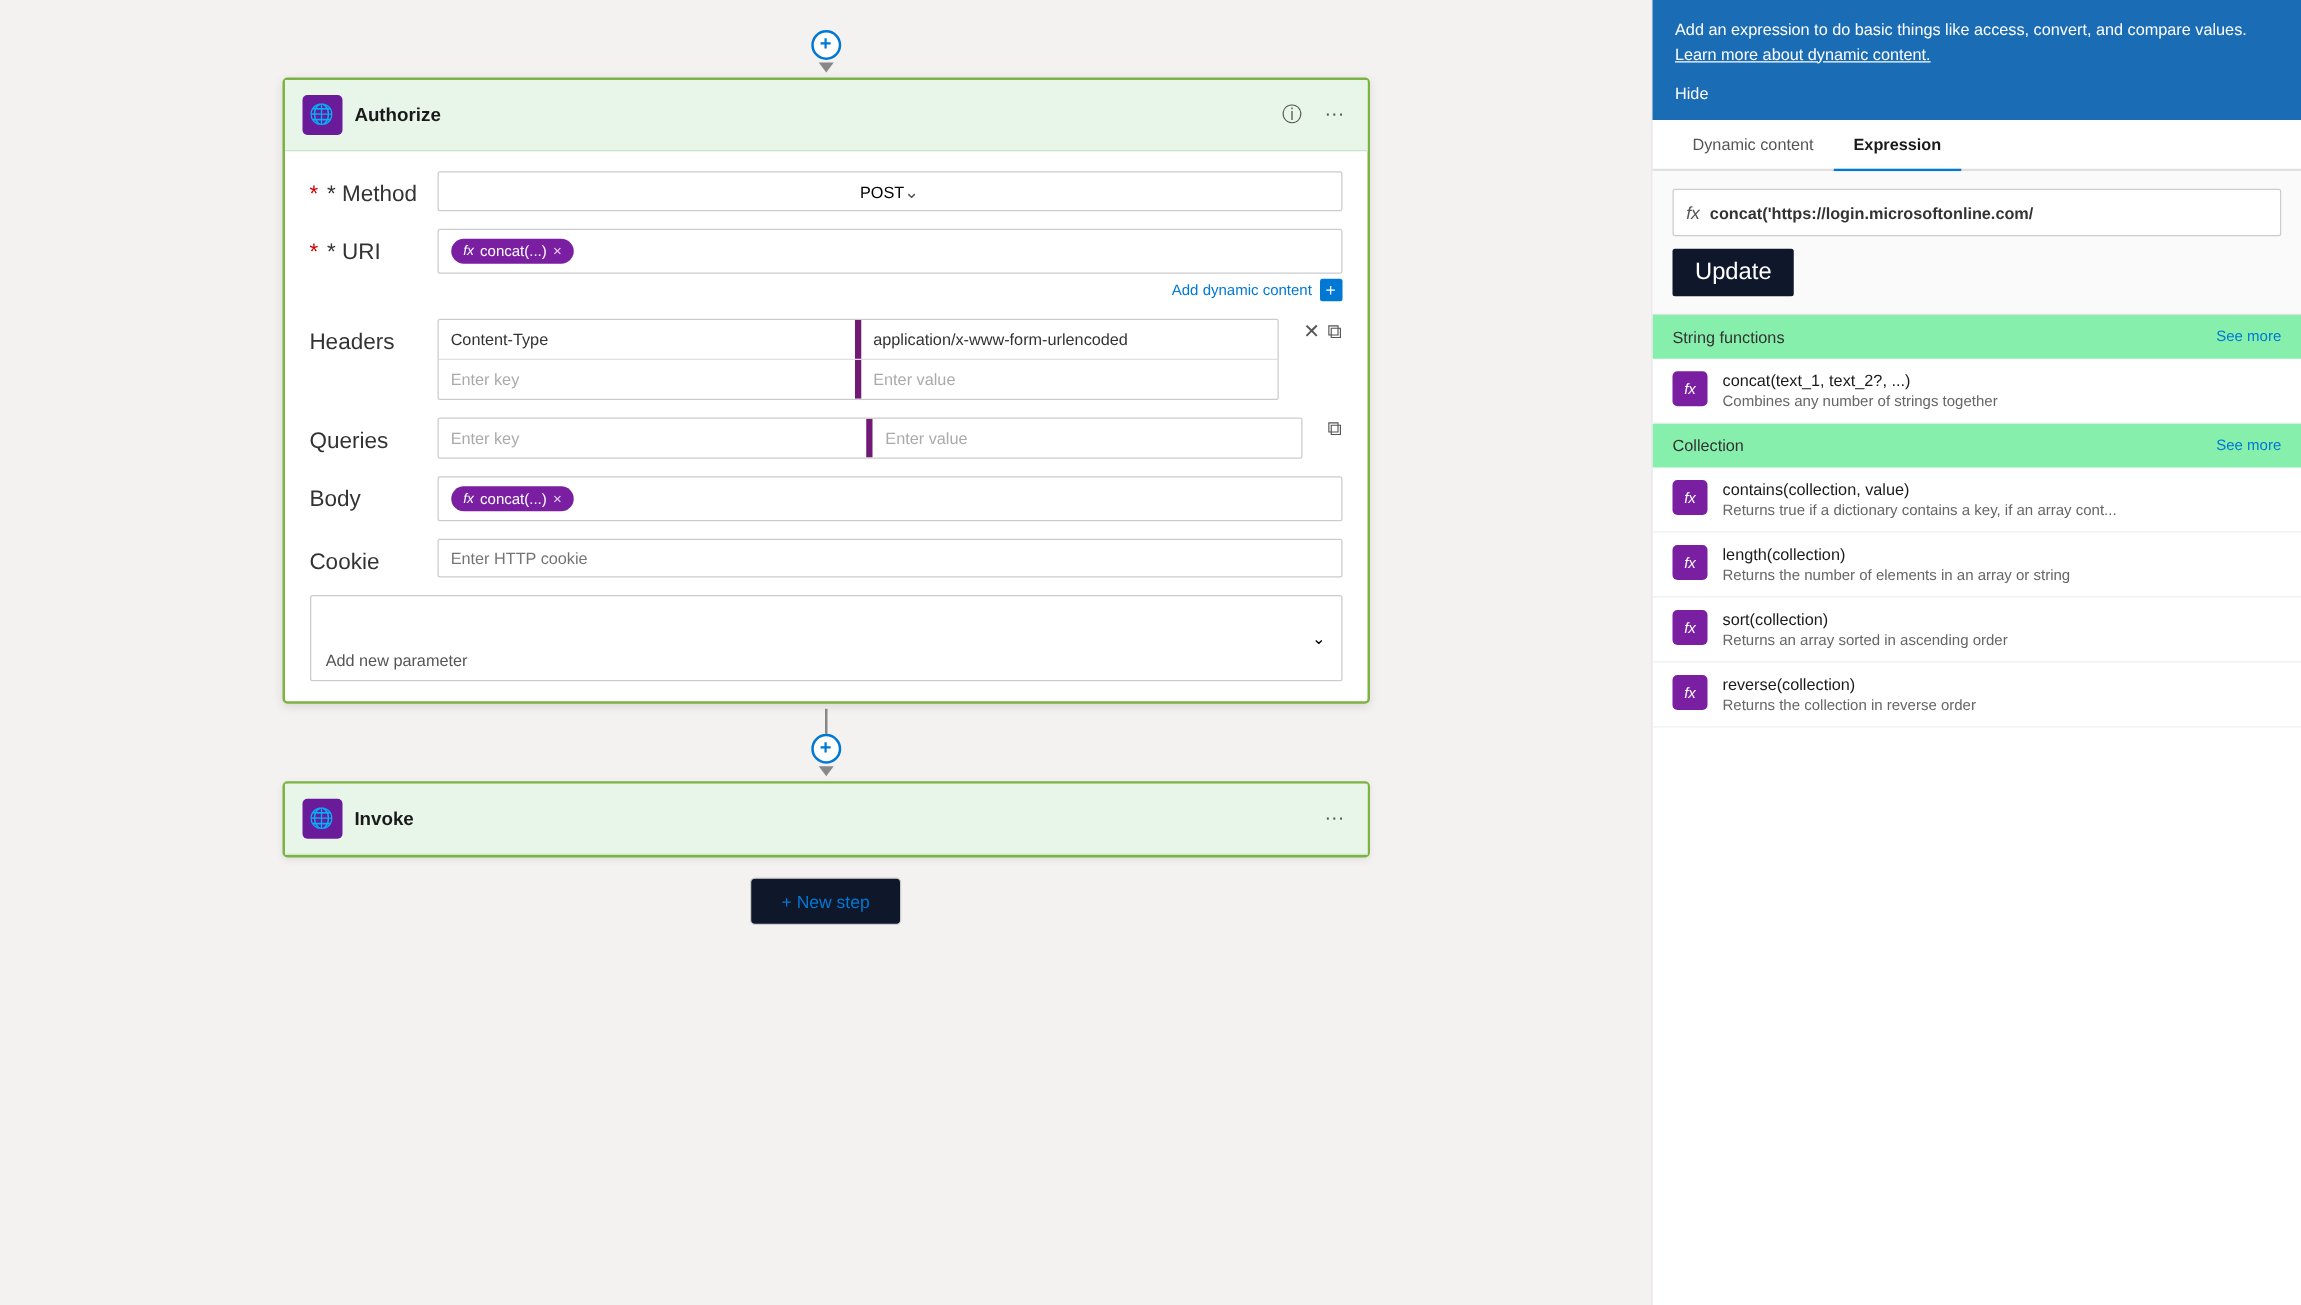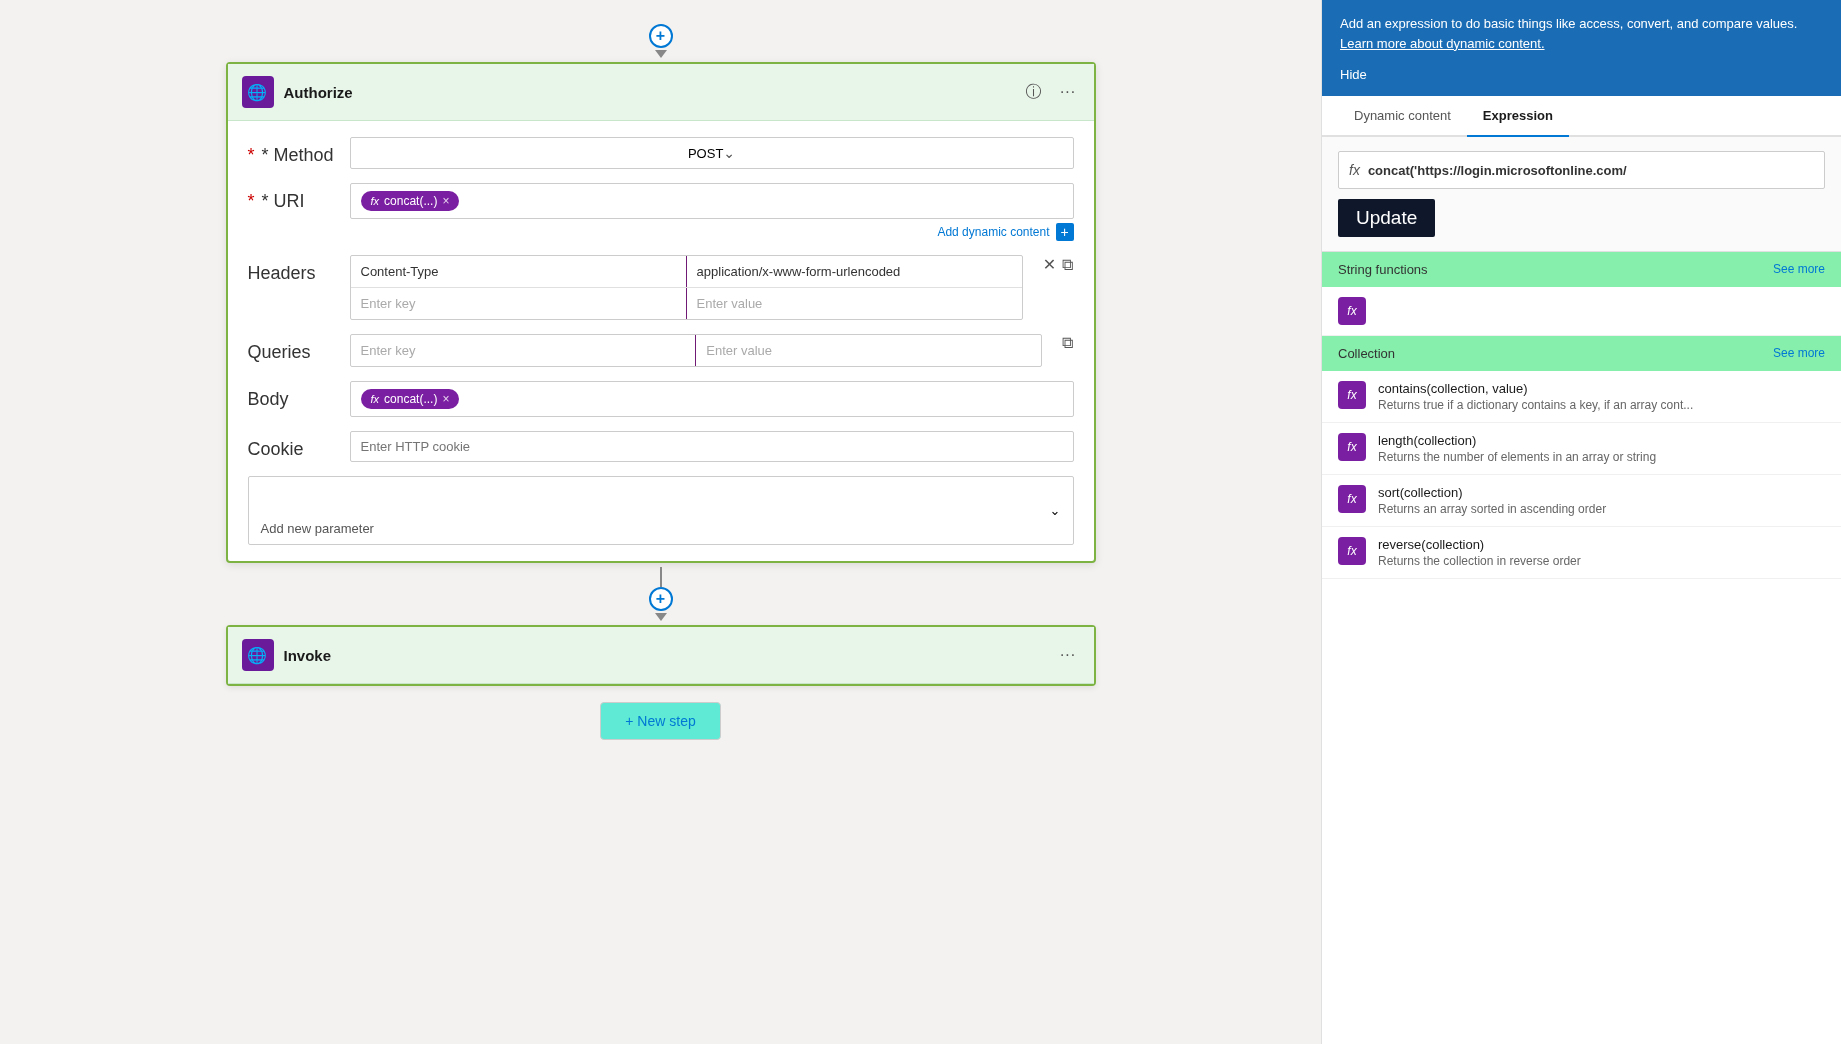--- a/index.html
+++ b/index.html
@@ -236,21 +236,21 @@
 
     .kv-row:last-child {
       border-bottom: none;
     }
 
     .kv-cell {
       flex: 1;
       padding: 8px 10px;
       font-size: 13px;
       color: #333;
-      border-right: 1px solid #701a75;
+      border-right: 5px solid #701a75;
     }
 
     .kv-cell:last-child {
       border-right: none;
     }
 
     .kv-cell.placeholder {
       color: #aaa;
     }
 
@@ -305,21 +305,21 @@
       border-radius: 4px;
       background: white;
       box-shadow: 0 2px 6px rgba(0,0,0,0.08);
     }
 
     
     .new-step-btn {
       border: 1px solid #ccc;
       border-radius: 4px;
       padding: 10px 24px;
-      background: #5eead4;
+      background: #0f172a;
       color: #0078d4;
       font-size: 14px;
       cursor: pointer;
       margin-top: 16px;
       display: flex;
       align-items: center;
       gap: 6px;
     }
 
     
@@ -664,20 +664,24 @@
 
   <div class="rp-functions">
 
     <div class="section-header">
       <span>String functions</span>
       <span class="see-more-link">See more</span>
     </div>
 
     <div class="func-item">
       <div class="func-icon">fx</div>
+      <div class="func-info">
+        <div class="func-name">concat(text_1, text_2?, ...)</div>
+        <div class="func-desc">Combines any number of strings together</div>
+      </div>
     </div>
 
     <div class="section-header">
       <span>Collection</span>
       <span class="see-more-link">See more</span>
     </div>
 
     <div class="func-item">
       <div class="func-icon">fx</div>
       <div class="func-info">

